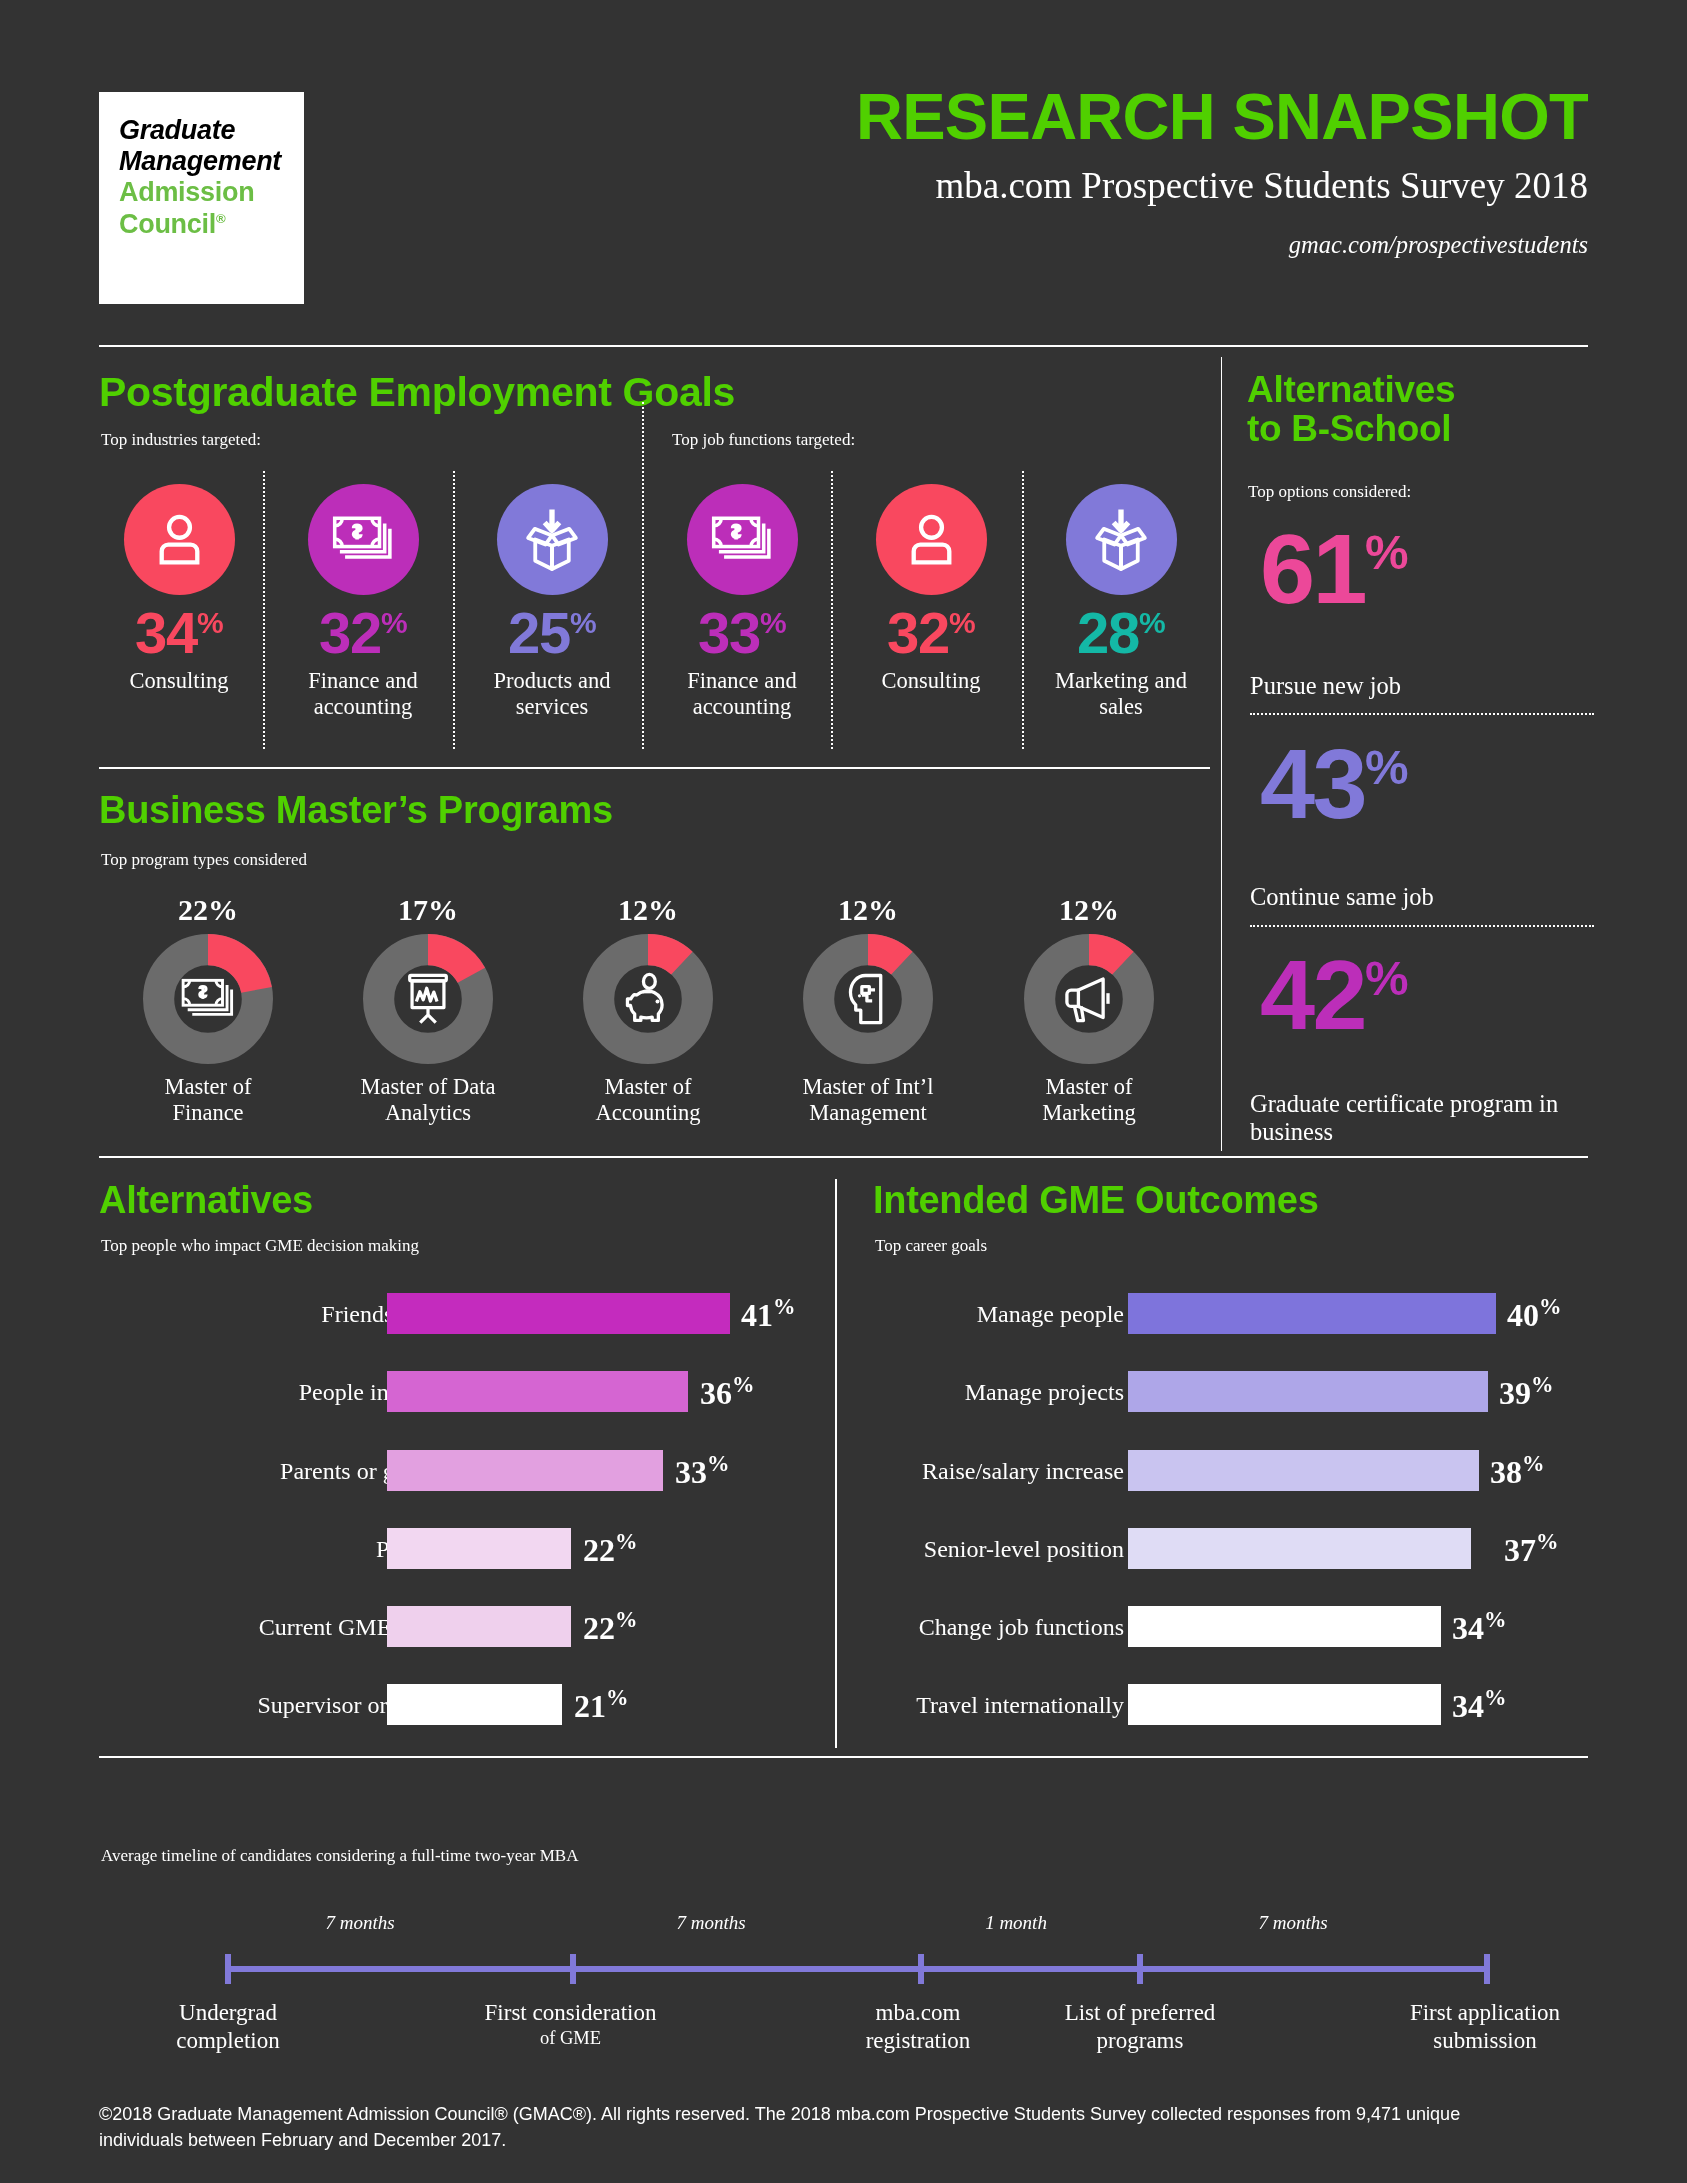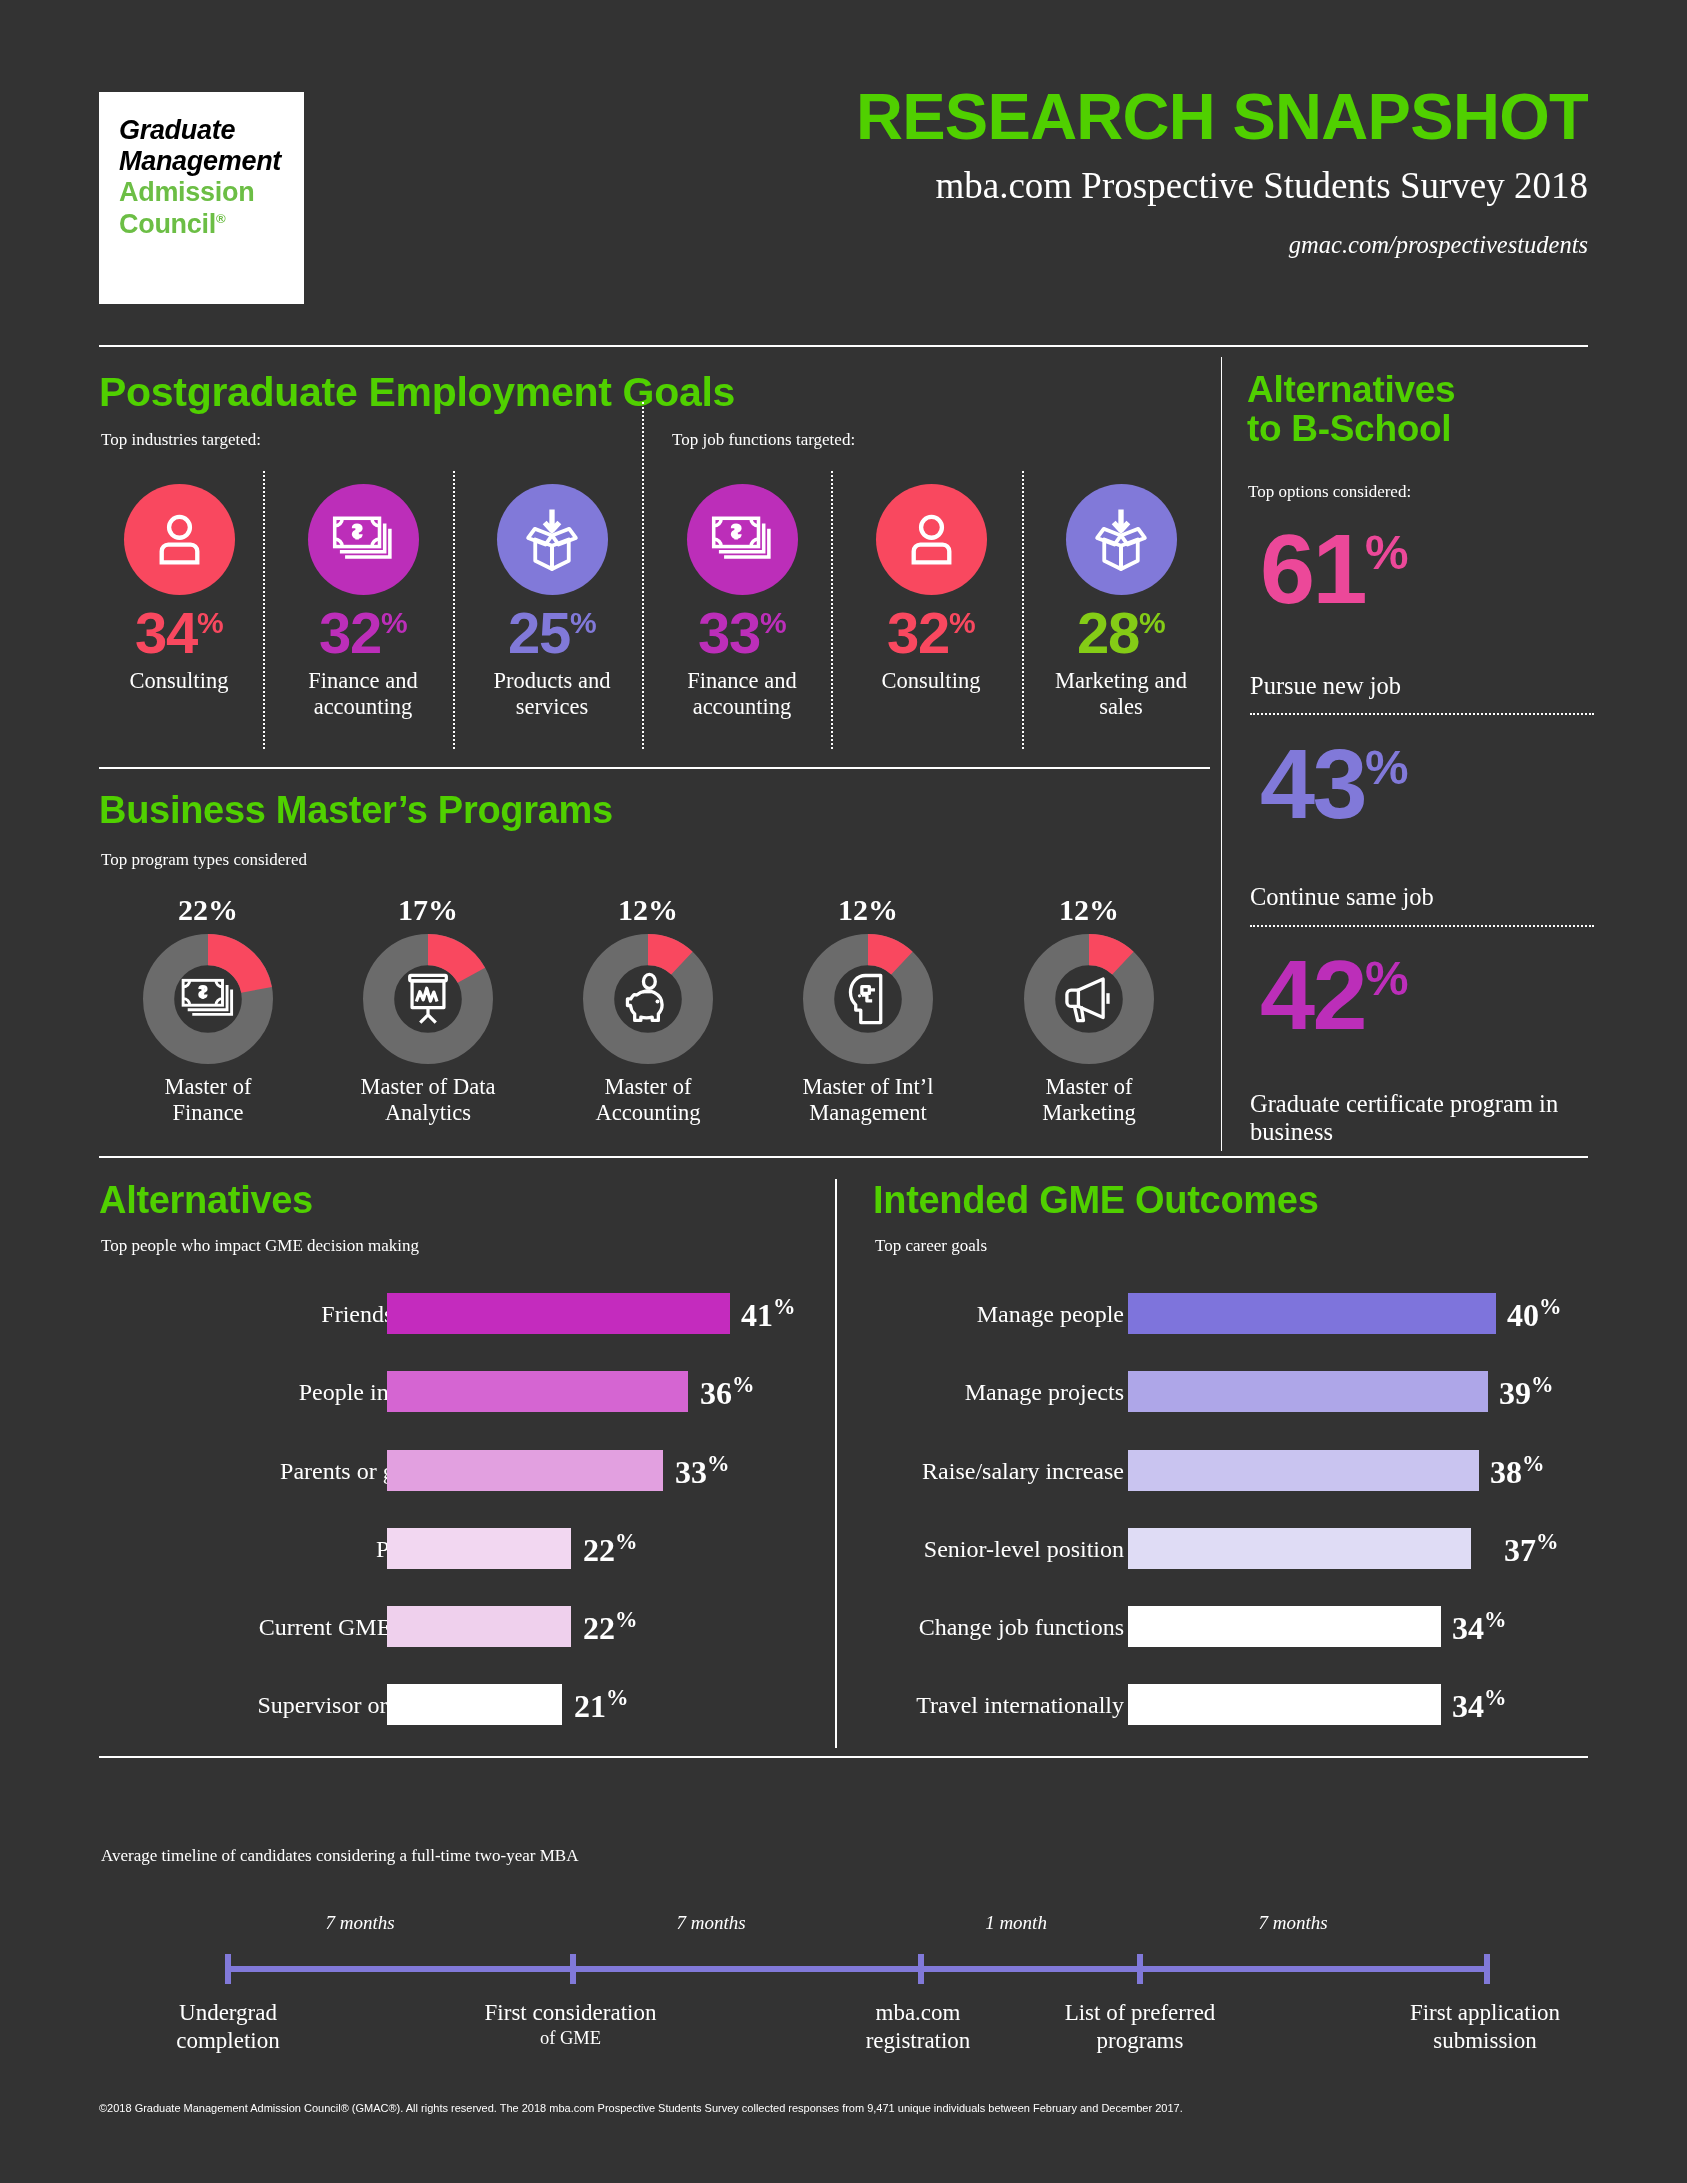--- a/index.html
+++ b/index.html
@@ -125,21 +125,21 @@
   .tl-line { position:absolute; background:#8179D9; height:6px; }
   .tl-tick { position:absolute; background:#8179D9; width:6px; height:30px; }
   .tl-dur { position:absolute; font-size:19px; color:#fff; text-align:center; white-space:nowrap;font-style:italic; }
   .tl-lab { position:absolute; font-size:23px; color:#fff; text-align:center; line-height:1.2; }
   .smallcap { font-size:18.5px; }
 
   
   .footer {
     position:absolute; left:99px; top:2101px; width:1442px;
     font-family:"Liberation Sans", sans-serif;
-    font-size:11px; line-height:1.45; color:#ffffff;
+    font-size:18px; line-height:1.45; color:#ffffff;
   }
 </style>
 </head>
 <body>
 
 <div class="page">
 
   <div class="header">
     <div class="logo-box">
       <div class="logo-dark">Graduate</div>
@@ -229,21 +229,21 @@
   <div class="stat-col" style="left:1045px; top:484px;">
     <div class="circle" style="background:#8179D9;">
       <svg width="64" height="66" viewBox="0 0 24 26" fill="none" stroke="#fff" stroke-width="1.5" stroke-linejoin="round">
         <path d="M12 1v7.5M9.1 6.1 12 9.2l2.9-3.1" stroke-width="2.1"></path>
         <path d="M12 11.2 5.2 8.6 2.6 12.2l6.8 2.6z"></path>
         <path d="M12 11.2l6.8-2.6 2.6 3.6-6.8 2.6z"></path>
         <path d="M5.4 12.8v8.4L12 24.4v-9.1z"></path>
         <path d="M18.6 12.8v8.4L12 24.4v-9.1z"></path>
       </svg>
     </div>
-    <div class="stat-num" style="color:#84cc16;"><span>28</span><span class="pct">%</span></div>
+    <div class="stat-num" style="color:#14b8a6;"><span>28</span><span class="pct">%</span></div>
     <div class="stat-label">Marketing and sales</div>
   </div>
 
   <div class="vrule" style="left:1221px; top:357px; height:794px;"></div>
 
   <div class="sec-title" style="left:1247px; top:370px; font-size:37px; line-height:1.06;">
     <div>Alternatives</div>
     <div>to B-School</div>
   </div>
   <div class="sec-sub" style="left:1248px; top:482px;">Top options considered:</div>

